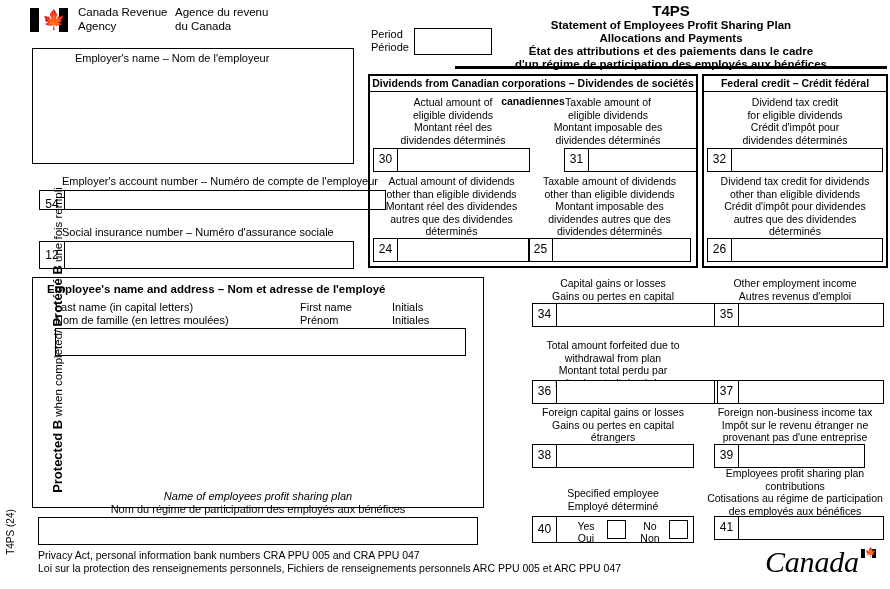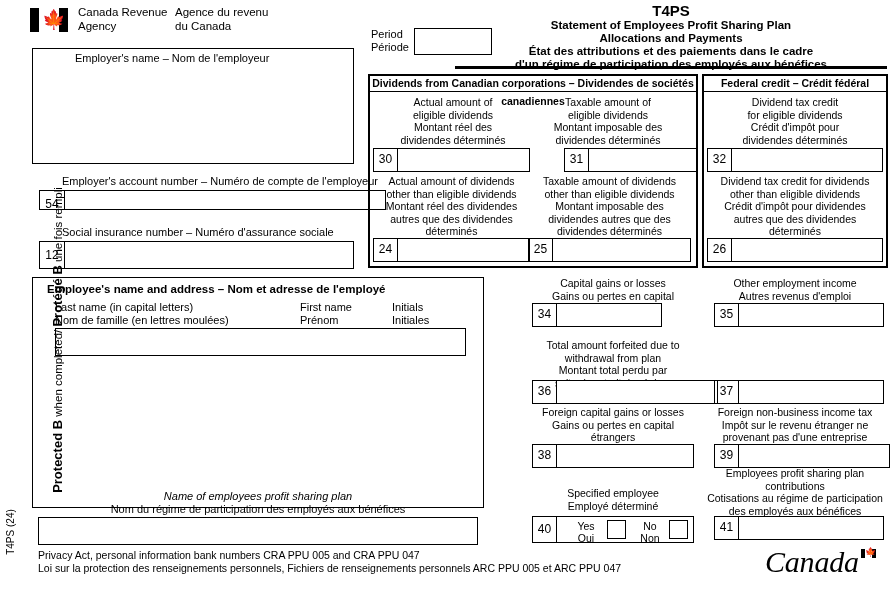--- a/index.html
+++ b/index.html
@@ -319,21 +319,21 @@
   </div>
   <div class="amt" style="left:707px; top:238px; width:176px;">
     <span class="num">26</span>
     <span class="body"></span>
   </div>
 
   <div class="rc-lbl" style="left:530px; top:277px; width:166px;">
     <span>Capital gains or losses</span><br>
     <span>Gains ou pertes en capital</span>
   </div>
-  <div class="amt" style="left:532px; top:303px; width:130px;border-radius:9px;">
+  <div class="amt" style="left:532px; top:303px; width:183px;border-radius:9px;">
     <span class="num">34</span>
     <span class="body"></span>
   </div>
 
   <div class="rc-lbl" style="left:706px; top:277px; width:178px;">
     <span>Other employment income</span><br>
     <span>Autres revenus d'emploi</span>
   </div>
   <div class="amt" style="left:714px; top:303px; width:170px;">
     <span class="num">35</span>
@@ -364,21 +364,21 @@
   <div class="amt" style="left:532px; top:444px; width:162px;">
     <span class="num">38</span>
     <span class="body"></span>
   </div>
 
   <div class="rc-lbl" style="left:702px; top:406px; width:186px;">
     <span>Foreign non-business income tax</span><br>
     <span>Impôt sur le revenu étranger ne</span><br>
     <span>provenant pas d'une entreprise</span>
   </div>
-  <div class="amt" style="left:714px; top:444px; width:176px;">
+  <div class="amt" style="left:714px; top:444px; width:151px;">
     <span class="num">39</span>
     <span class="body"></span>
   </div>
 
   <div class="rc-lbl" style="left:530px; top:487px; width:166px;">
     <span>Specified employee</span><br>
     <span>Employé déterminé</span>
   </div>
   <div class="amt" style="left:532px; top:516px; width:162px; height:27px;">
     <span class="num" style="height:27px; line-height:24px;">40</span>

